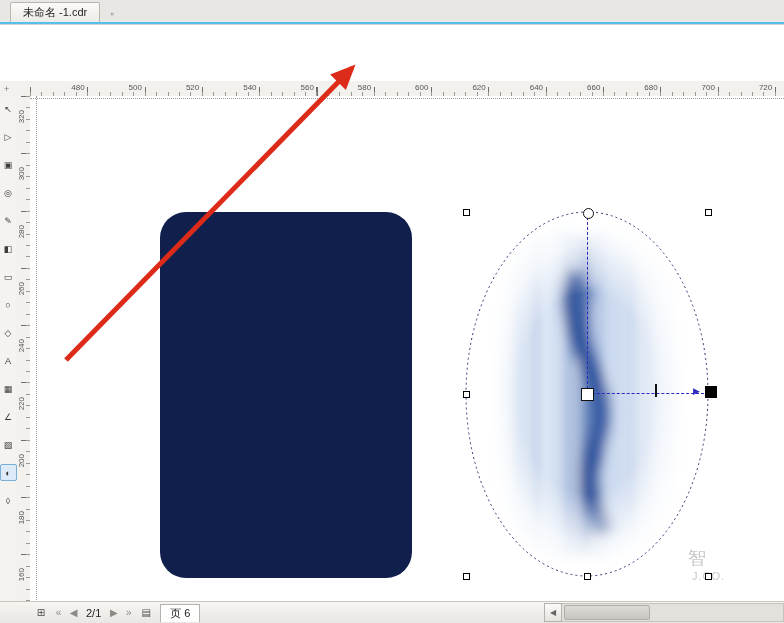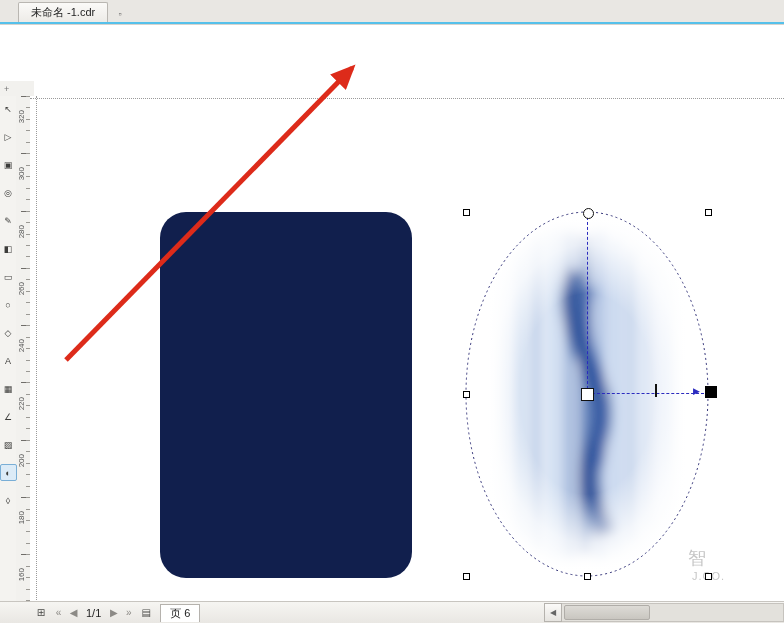--- a/index.html
+++ b/index.html
@@ -35,21 +35,21 @@
            border:1px solid transparent;border-radius:2px;}
   .typebtn .swatch{width:14px;height:14px;border:1px solid #555;}
   .typebtn.active{background:#cfe6f8;border-color:#5ba3d9;}
   .sw-uniform{background:#6f6f6f;}
   .sw-fountain{background:linear-gradient(90deg,#1a1a1a,#f4f4f4);}
   .sw-pattern{background:repeating-linear-gradient(45deg,#555 0 3px,#fff 3px 6px);}
   .sw-texture{background:radial-gradient(circle at 35% 35%,#aaa,#eee);}
 
   
   #tabbar{position:absolute;top:57;left:0;right:0;height:22px;background:#e9e7e3;
-          border-bottom:2px solid #55c0ea;display:flex;align-items:flex-end;padding-left:18px;}
+          border-bottom:2px solid #55c0ea;display:flex;align-items:flex-end;padding-left:10px;}
   .doctab{display:flex;align-items:center;height:19px;padding:0 12px;background:linear-gradient(#fbfaf8,#edebe7);
           border:1px solid #b9b6b1;border-bottom:none;border-radius:2px 2px 0 0;font-size:11px;color:#222;}
   .tabicon{width:16px;height:16px;display:flex;align-items:center;justify-content:center;font-size:9px;color:#666;margin-left:4px;}
 
   
   #corner{position:absolute;top:81px;left:0;width:30px;height:15px;background:#f2f1ee;border-bottom:1px solid #c8c5c0;
           display:flex;align-items:center;justify-content:flex-start;font-size:9px;color:#777;padding-left:4px;}
   #hruler{position:absolute;top:81px;left:30px;right:0;height:15px;background:#f2f1ee;border-bottom:1px solid #c8c5c0;
           background-image:
             repeating-linear-gradient(to right,#9b9994 0 1px,transparent 1px 11.46px),
@@ -271,20 +271,35 @@
   </div>
 
   <div id="tabbar" style="border-bottom-color: rgb(85, 192, 234);">
     <div class="doctab">
       <span>未命名 -1.cdr</span>
     </div>
     <div class="tabicon">▫</div>
   </div>
 
   <div id="corner">+</div>
+  <div id="hruler">
+      <span class="hlab" style="left: 48px;">480</span>
+      <span class="hlab" style="left: 105.3px;">500</span>
+      <span class="hlab" style="left: 162.6px;">520</span>
+      <span class="hlab" style="left: 219.9px;">540</span>
+      <span class="hlab" style="left: 277.2px;">560</span>
+      <span class="hlab" style="left: 334.5px;">580</span>
+      <span class="hlab" style="left: 391.8px;">600</span>
+      <span class="hlab" style="left: 449.1px;">620</span>
+      <span class="hlab" style="left: 506.4px;">640</span>
+      <span class="hlab" style="left: 563.7px;">660</span>
+      <span class="hlab" style="left: 621px;">680</span>
+      <span class="hlab" style="left: 678.3px;">700</span>
+      <span class="hlab" style="left: 735.6px;">720</span>
+    </div>
   <div id="vruler">
       <span class="vlab" style="top: 14px;">320</span>
       <span class="vlab" style="top: 71.3px;">300</span>
       <span class="vlab" style="top: 128.6px;">280</span>
       <span class="vlab" style="top: 185.9px;">260</span>
       <span class="vlab" style="top: 243.2px;">240</span>
       <span class="vlab" style="top: 300.5px;">220</span>
       <span class="vlab" style="top: 357.8px;">200</span>
       <span class="vlab" style="top: 415.1px;">180</span>
       <span class="vlab" style="top: 472.4px;">160</span>
@@ -365,21 +380,21 @@
     <div id="tr-mid"></div>
 
     <div id="wm1">智</div>
     <div id="wm2">J.CO.</div>
   </div>
 
   <div id="statusbar">
     <div class="tbtn" style="min-width:16px;height:16px;font-size:10px;">⊞</div>
     <span class="navbtn">«</span>
     <span class="navbtn">◀</span>
-    <span id="page-indicator">1/1</span>
+    <span id="page-indicator">2/1</span>
     <span class="navbtn">▶</span>
     <span class="navbtn">»</span>
     <div class="tbtn" style="min-width:16px;height:16px;font-size:10px;">▤</div>
     <div class="pagetab">
       <span>页 6</span>
     </div>
     <div id="hscroll">
       <div class="scrollbtn">◀</div>
       <div class="track">
         <div class="thumb"></div>

